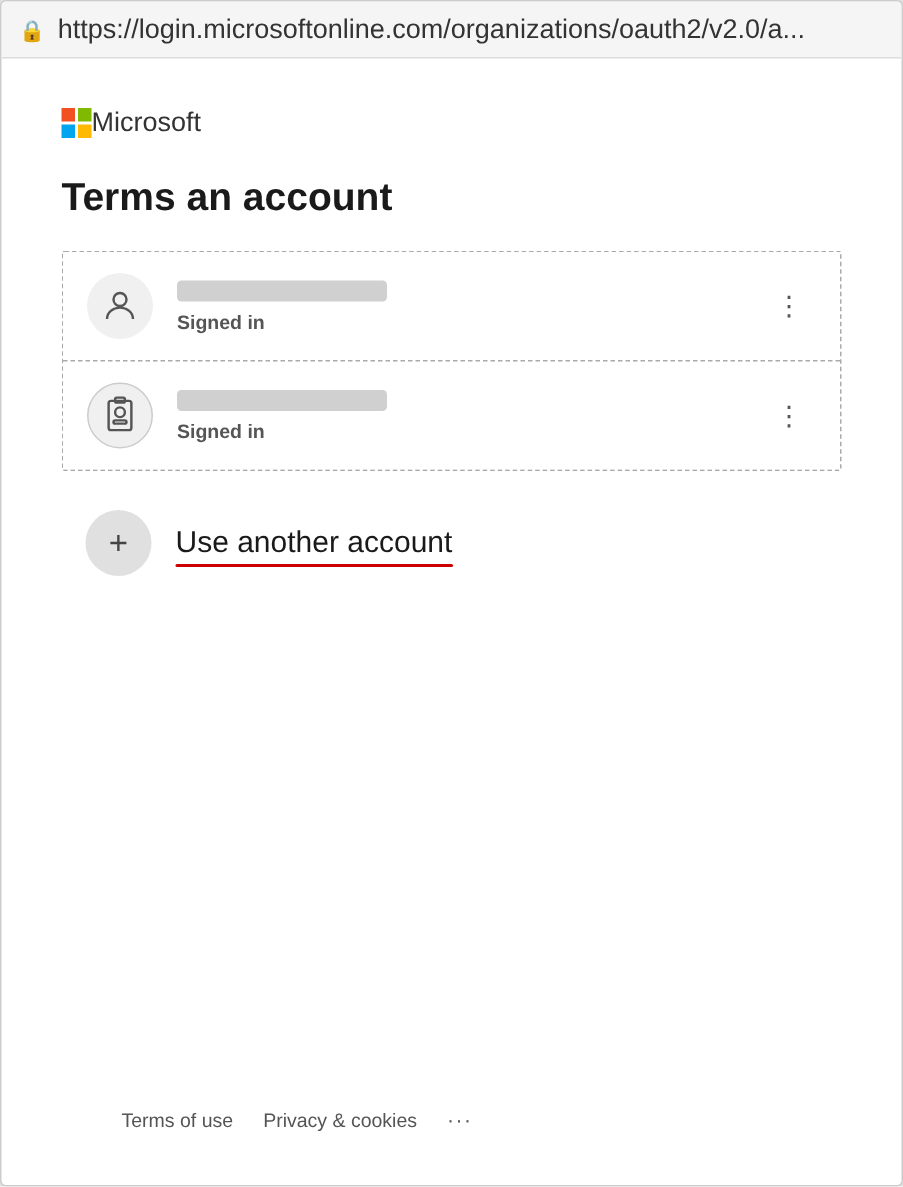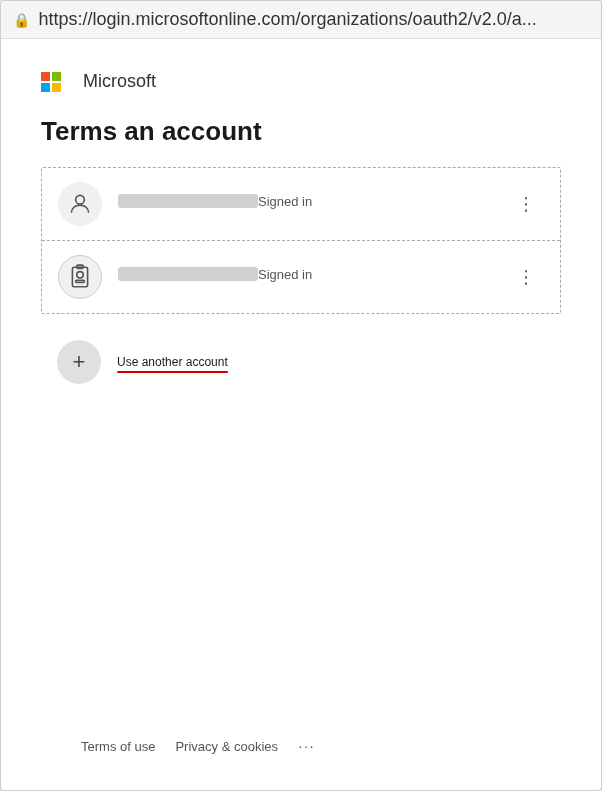--- a/index.html
+++ b/index.html
@@ -51,21 +51,21 @@
     .page-content {
       flex: 1;
       padding: 32px 40px 20px 40px;
       display: flex;
       flex-direction: column;
     }
 
     .microsoft-logo {
       display: flex;
       align-items: center;
-      gap: 22px;
+      gap: 0;
       margin-bottom: 24px;
     }
 
     .logo-grid {
       width: 20px;
       height: 20px;
       display: grid;
       grid-template-columns: 1fr 1fr;
       grid-template-rows: 1fr 1fr;
       gap: 2px;
@@ -125,20 +125,22 @@
       height: 26px;
     }
 
     .account-avatar.badge-avatar {
       border: 1px solid #ccc;
     }
 
     .account-info {
       flex: 1;
       display: flex;
+      flex-direction: column;
+      font-weight: bold;
     }
 
     .account-name-placeholder {
       width: 140px;
       height: 14px;
       background: #d0d0d0;
       border-radius: 3px;
       margin-bottom: 6px;
     }
 
@@ -171,21 +173,21 @@
       display: flex;
       align-items: center;
       justify-content: center;
       margin-right: 16px;
       flex-shrink: 0;
       font-size: 22px;
       color: #444;
     }
 
     .use-another-text {
-      font-size: 12px;
+      font-size: 20px;
       color: #1a1a1a;
       position: relative;
     }
 
     .use-another-underline {
       position: absolute;
       bottom: -4px;
       left: 0;
       width: 100%;
       height: 2px;

